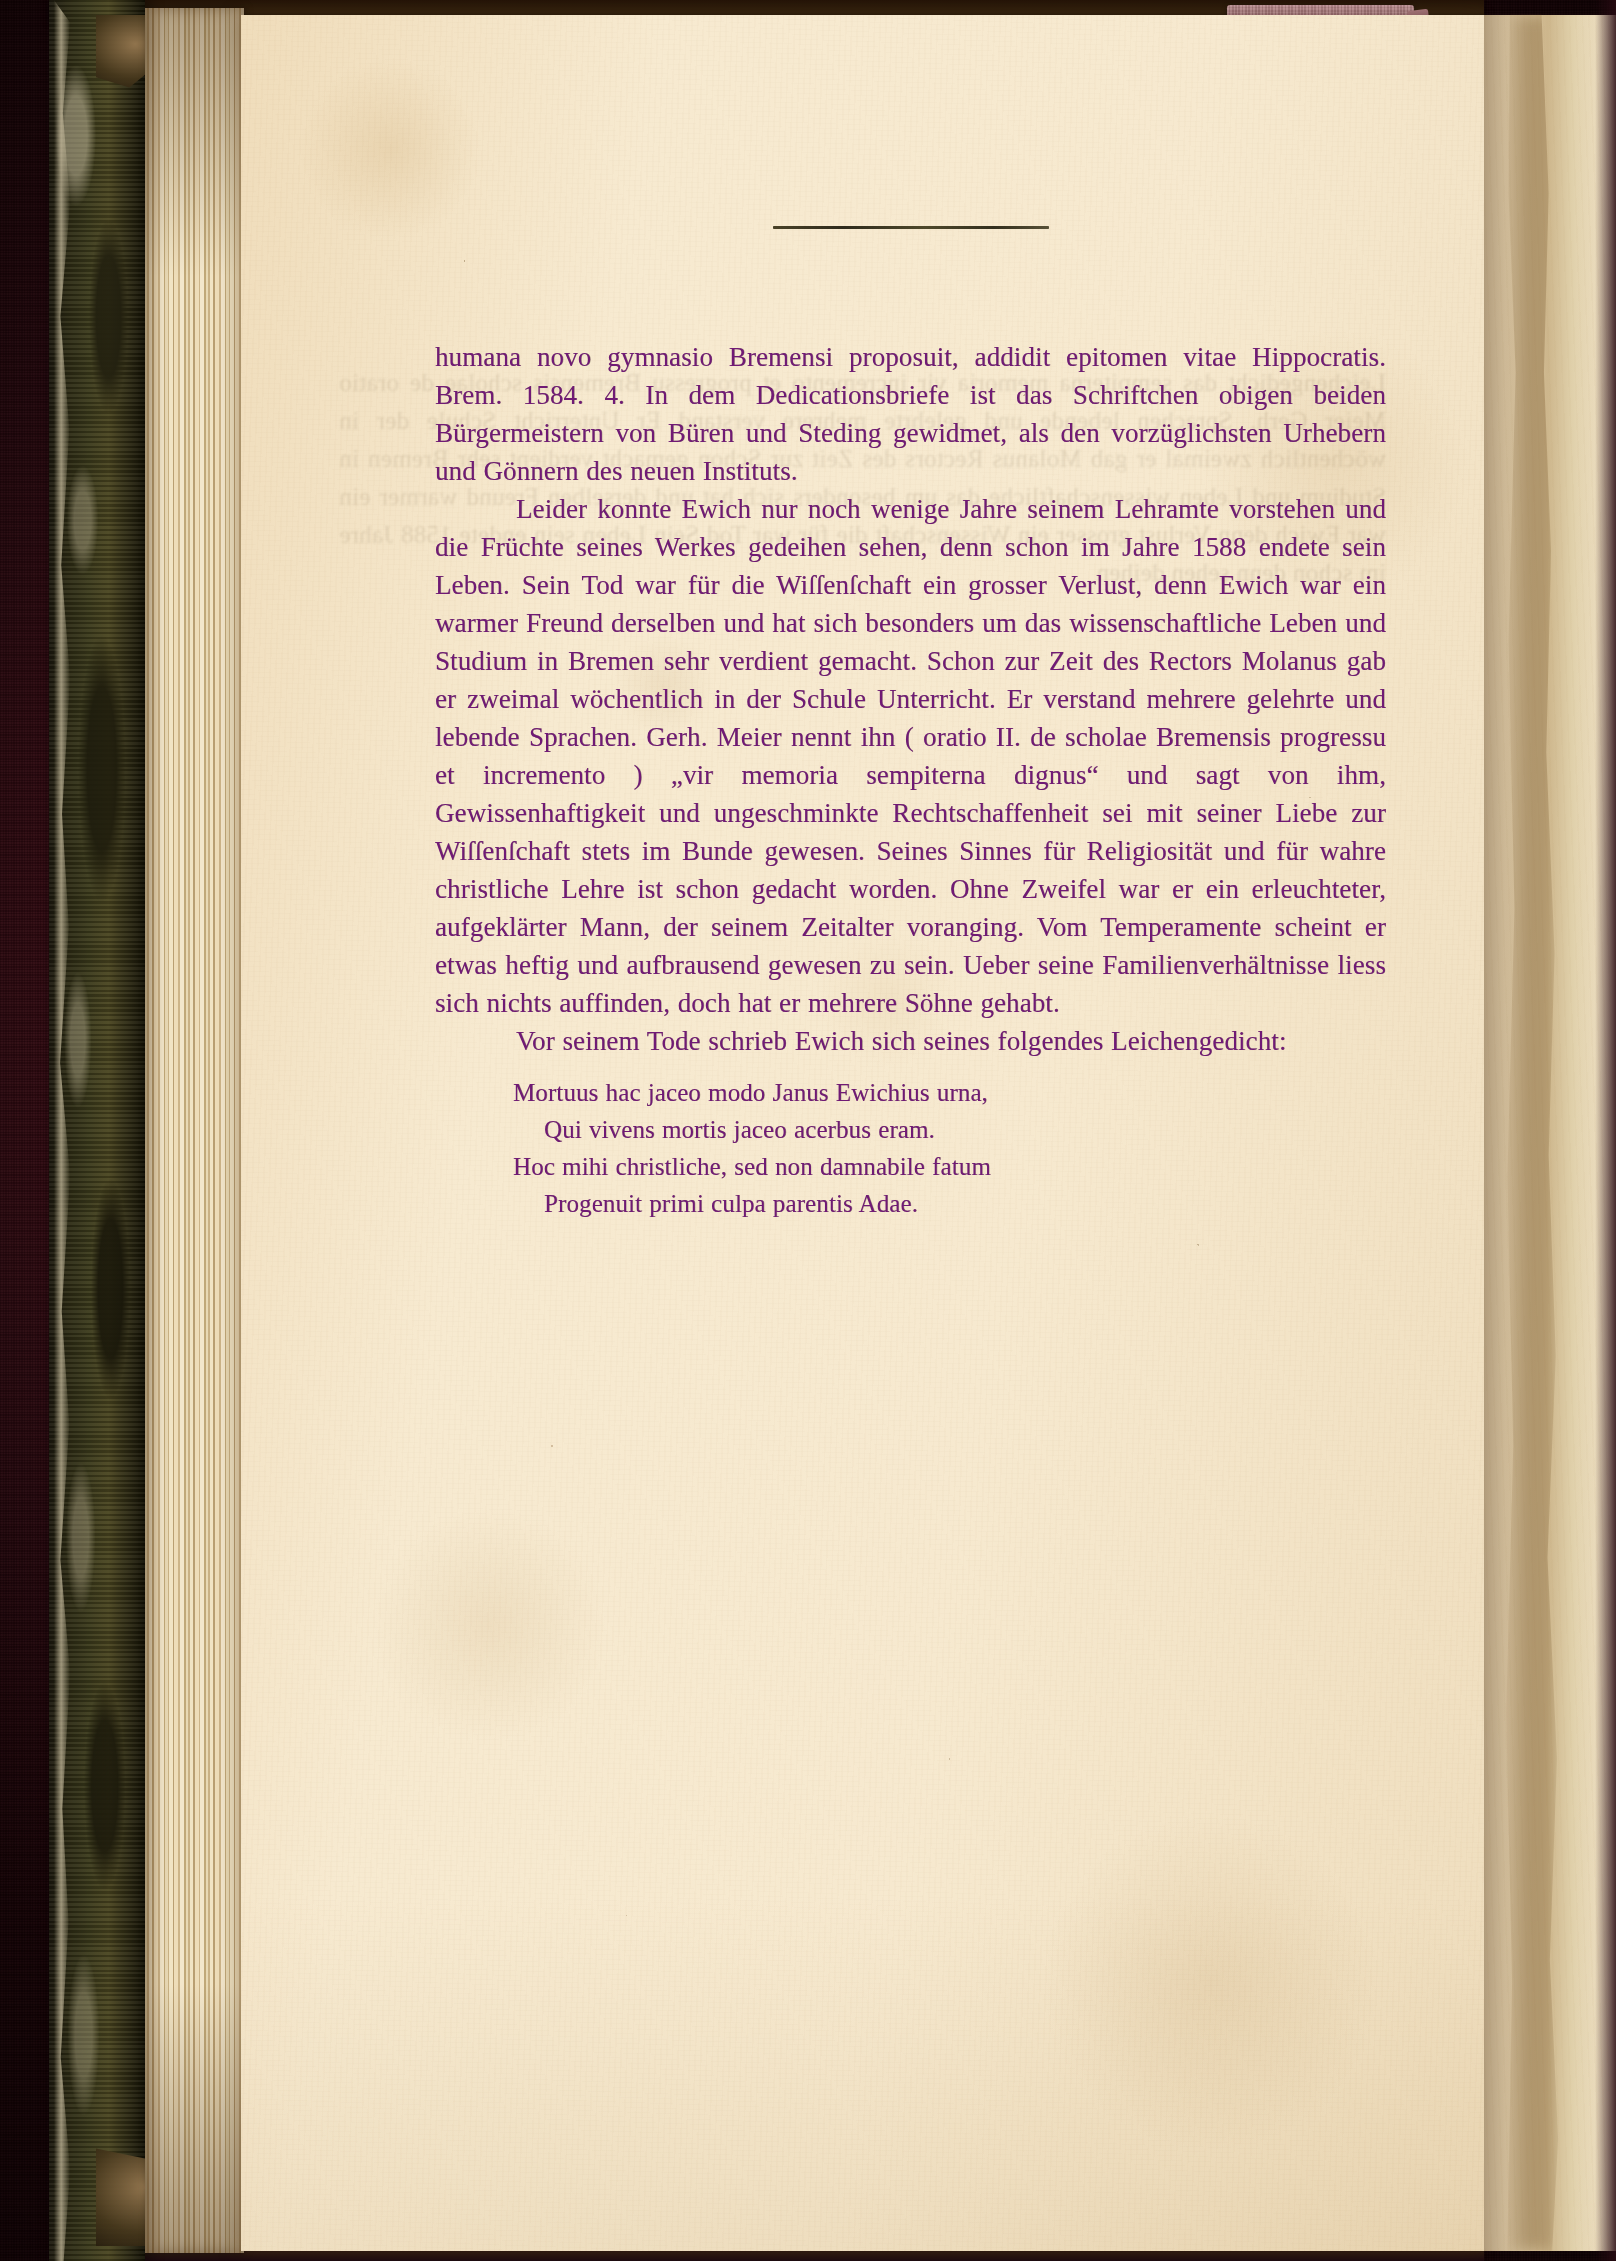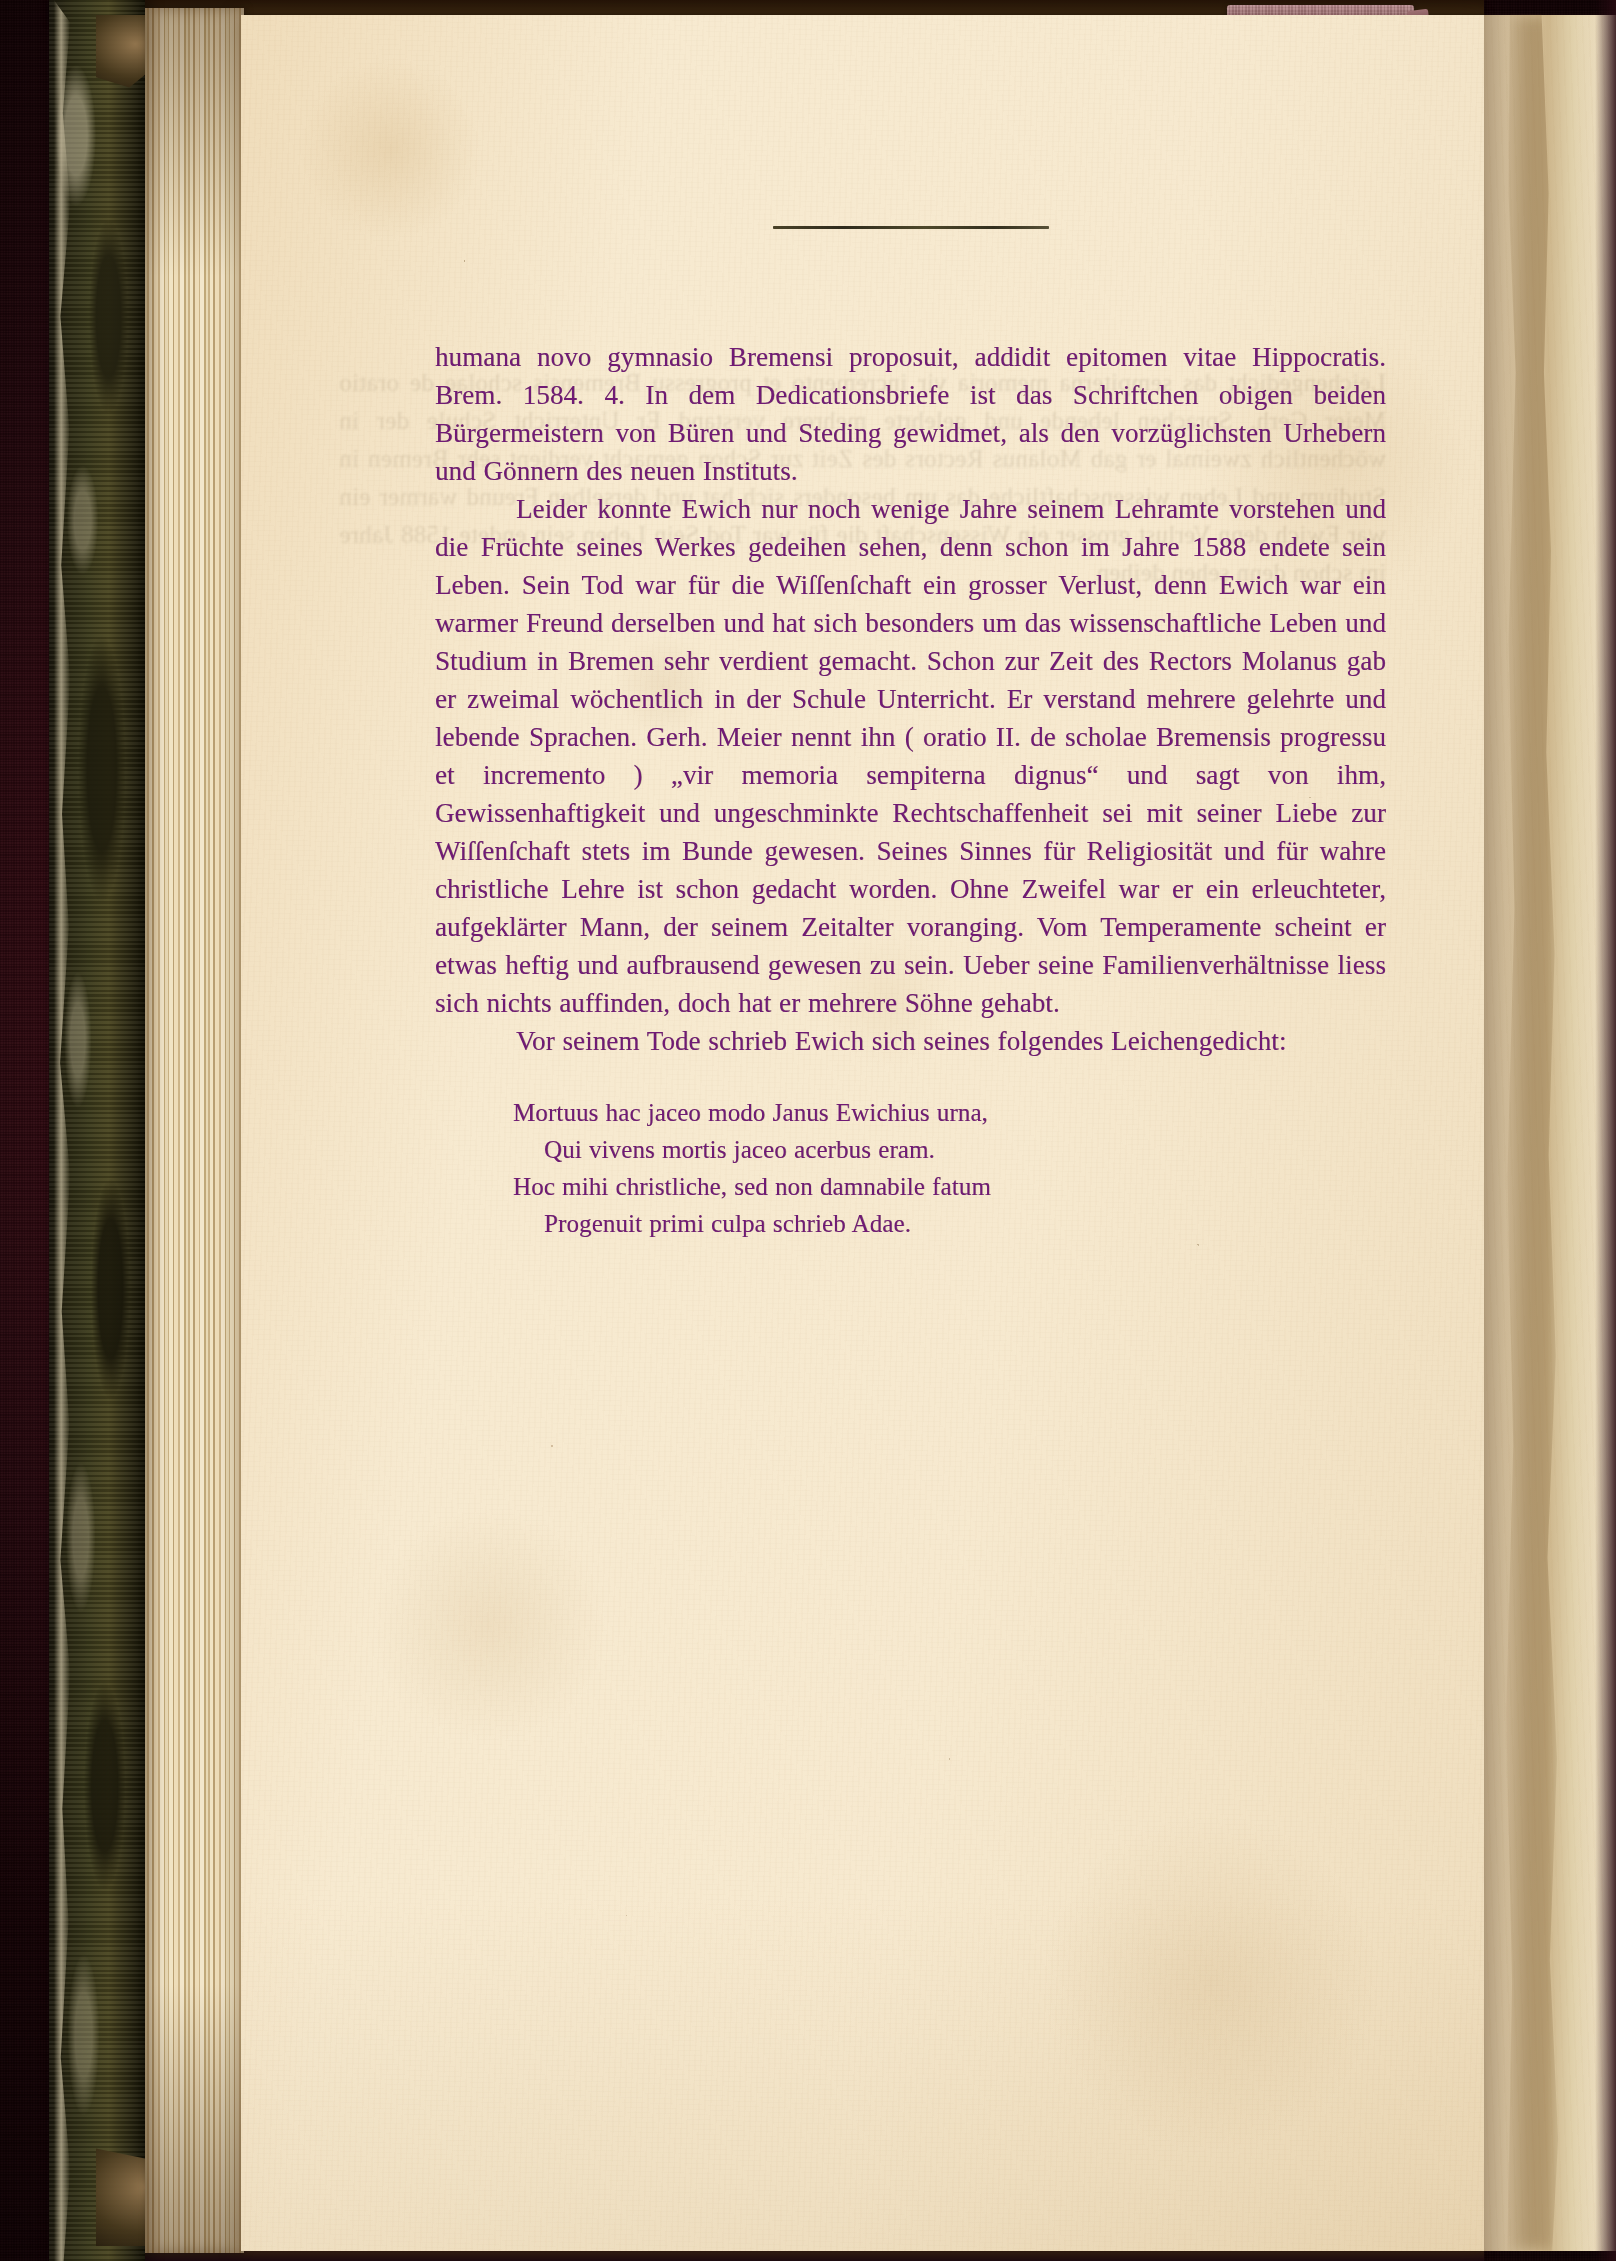--- a/index.html
+++ b/index.html
@@ -154,21 +154,21 @@
     text-justify:inter-word;
     letter-spacing:0.1px;
     word-spacing:0.8px;
     text-shadow:0.4px 0.4px 0.2px rgba(45,38,18,.38);
   }
   #body p{margin:0;text-indent:81px;}
   #body p.cont{text-indent:0;}
 
   
   #poem{
-    margin-top:34px;text-indent:0;text-align:left;
+    margin-top:14px;text-indent:0;text-align:left;
     font-size:25px;line-height:37px;
   }
   #poem .v{display:block;white-space:nowrap;}
   #poem .v.odd{padding-left:78px;}
   #poem .v.even{padding-left:109px;}
 
   
   #gutter{
     position:absolute;left:1484px;top:14.6px;width:132px;height:2236px;
     background:linear-gradient(90deg,#ecdcbd 0%,#e2cfac 18%,#d8c49d 34%,#cdb68c 48%,#dfcfa9 66%,#f0e2c4 86%,#f7ecd6 100%);
@@ -288,21 +288,21 @@
       <p class="cont">humana novo gymnasio Bremensi proposuit, addidit epitomen vitae Hippocratis. Brem. 1584. 4.  In dem Dedicationsbriefe ist das Schriftchen obigen beiden Bürgermeistern von Büren und Steding gewidmet, als den vorzüglichsten Urhebern und Gönnern des neuen Instituts.</p>
 
       <p>Leider konnte Ewich nur noch wenige Jahre seinem Lehramte vorstehen und die Früchte seines Werkes gedeihen sehen, denn schon im Jahre 1588 endete sein Leben.  Sein Tod war für die Wiſſenſchaft ein grosser Verlust, denn Ewich war ein warmer Freund derselben und hat sich besonders um das wissenschaftliche Leben und Studium in Bremen sehr verdient gemacht.  Schon zur Zeit des Rectors Molanus gab er zweimal wöchentlich in der Schule Unterricht.  Er verstand mehrere gelehrte und lebende Sprachen.  Gerh. Meier nennt ihn ( oratio II. de scholae Bremensis progressu et incremento )  „vir memoria sempiterna dignus“ und sagt von ihm, Gewissenhaftigkeit und ungeschminkte Rechtschaffenheit sei mit seiner Liebe zur Wiſſenſchaft stets im Bunde gewesen. Seines Sinnes für Religiosität und für wahre christliche Lehre ist schon gedacht worden.  Ohne Zweifel war er ein erleuchteter, aufgeklärter Mann, der seinem Zeitalter voranging.  Vom Temperamente scheint er etwas heftig und aufbrausend gewesen zu sein.  Ueber seine Familienverhältnisse liess sich nichts auffinden, doch hat er mehrere Söhne gehabt.</p>
 
       <p>Vor seinem Tode schrieb Ewich sich seines folgendes Leichengedicht:</p>
 
       <div id="poem">
         <span class="v odd">Mortuus hac jaceo modo Janus Ewichius urna,</span>
         <span class="v even">Qui vivens mortis jaceo acerbus eram.</span>
         <span class="v odd">Hoc mihi christliche, sed non damnabile fatum</span>
-        <span class="v even">Progenuit primi culpa schrieb Adae.</span>
+        <span class="v even">Progenuit primi culpa parentis Adae.</span>
       </div>
 
     </div>
   </div>
 </div>
 
 <div id="gutter">
   <div class="fibre2"></div>
   <div class="curl"></div>
   <div class="band"></div>

